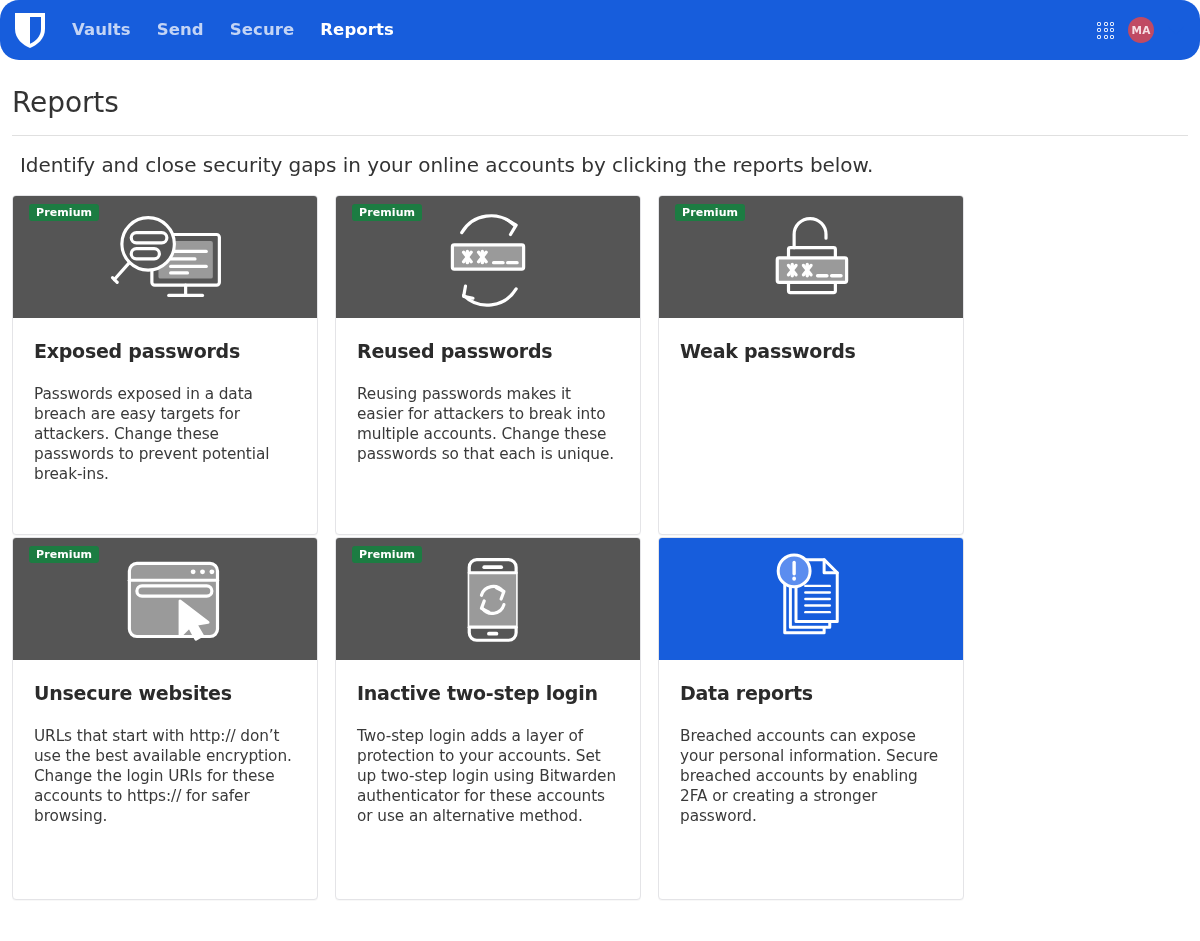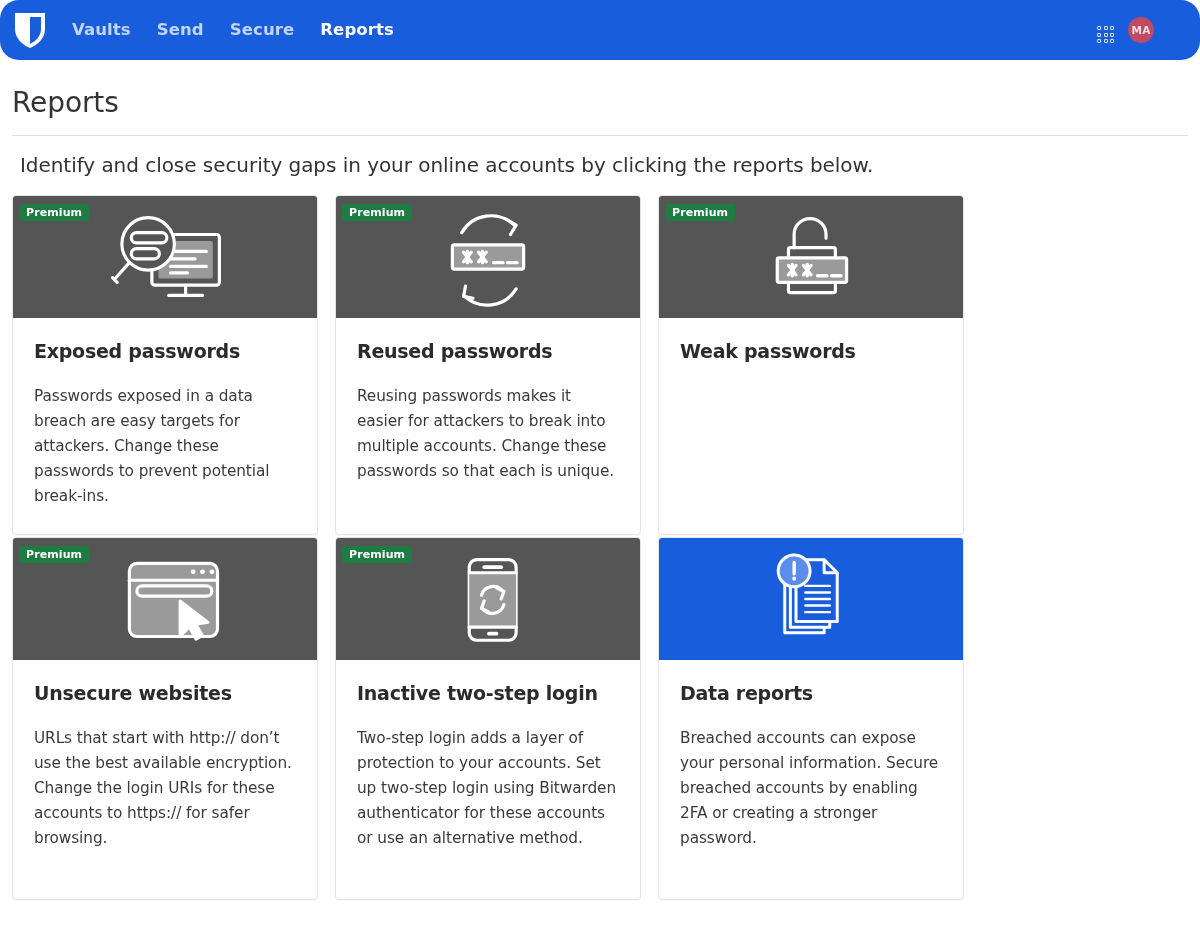--- a/index.html
+++ b/index.html
@@ -40,21 +40,21 @@
     font-weight: 600;
     text-decoration: none;
     letter-spacing: .1px;
     line-height: 1;
     cursor: pointer;
   }
   .nav-link.active { color: #ffffff; font-weight: 700; }
   .nav-right {
     margin-left: auto;
     display: flex;
-    align-items: flex-end;
+    align-items: center;
     gap: 14px;
   }
   .grid-icon {
     display: grid;
     grid-template-columns: repeat(3, 4px);
     grid-template-rows: repeat(3, 4px);
     gap: 2.5px;
     cursor: pointer;
   }
   .grid-icon i {
@@ -140,41 +140,41 @@
     background: #555555;
     position: relative;
     display: flex;
     align-items: center;
     justify-content: center;
   }
   .card-img.accent { background: #175DDC; }
   .premium-badge {
     position: absolute;
     top: 8px;
-    left: 6px;
+    left: 16px;
     background: #1C7C42;
     color: #ffffff;
     font-size: 11px;
     font-weight: 700;
     padding: 2.5px 7px 3.5px 7px;
     border-radius: 3px;
     letter-spacing: .1px;
     line-height: 1;
   }
   .card-body { padding: 22px 21px 24px 21px; flex: 1; }
   .card-title {
     font-size: 19px;
     font-weight: 700;
     color: #2b2b2b;
     margin-bottom: 22px;
     letter-spacing: -0.25px;
   }
   .card-desc {
     font-size: 15.3px;
-    line-height: 25px;
+    line-height: 20px;
     color: #3a3a3a;
     letter-spacing: -0.08px;
   }
   .row1 .card { height: 340px; }
   .row2 .card { height: 363px; }
   .card-icon { width: 150px; height: 100px; }
 </style>
 </head>
 <body>
 

